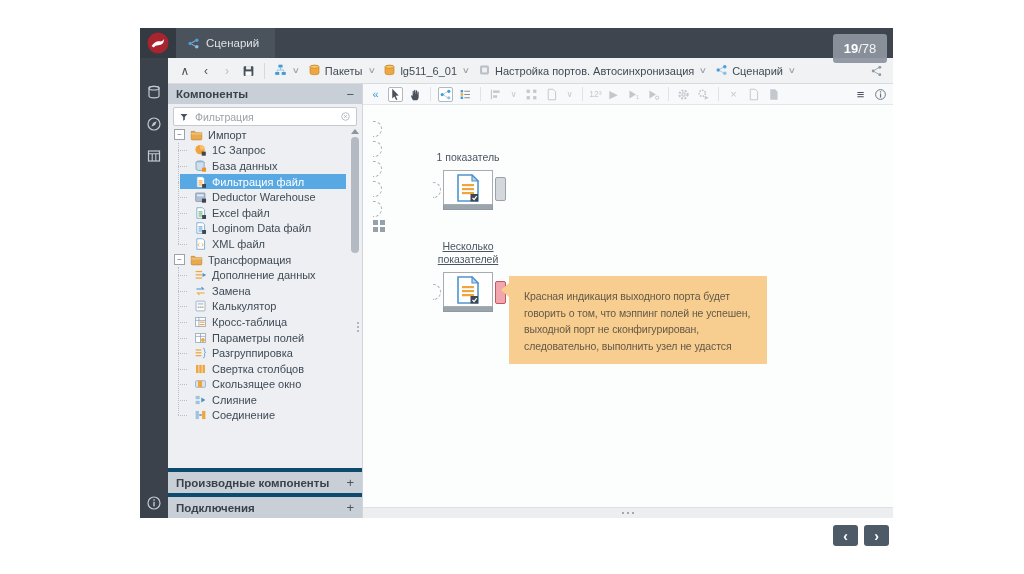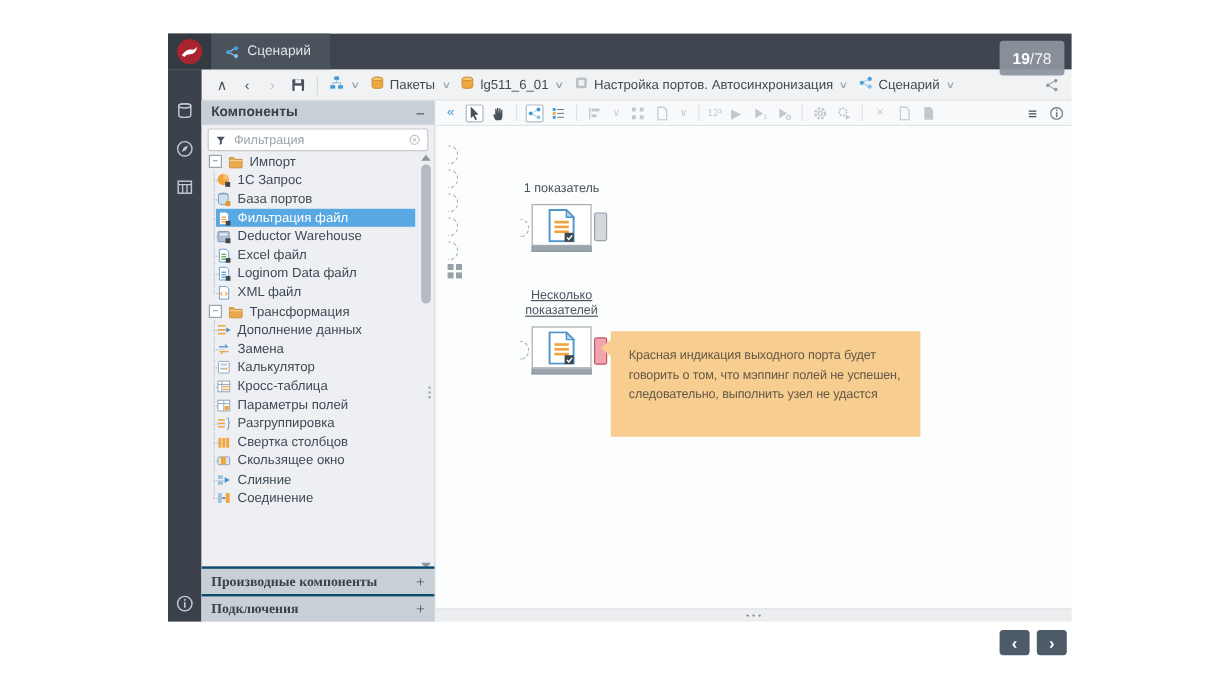--- a/index.html
+++ b/index.html
@@ -41,38 +41,38 @@
                 display:flex;align-items:center;padding:0 5px;gap:4px;}
   .filter-input input{border:none;outline:none;flex:1;font-size:10.5px;color:#5a636d;background:transparent;
                       font-family:"Liberation Sans","DejaVu Sans",sans-serif;min-width:0;}
   .filter-input input::placeholder{color:#9aa2ab;}
   .tree{position:absolute;left:0;top:43px;bottom:42px;right:13px;overflow:hidden;
         font-size:11px;color:#3e4a56;}
   .trow{height:15.6px;display:flex;align-items:center;gap:5px;position:relative;white-space:nowrap;}
   .trow .lbl{position:relative;z-index:1;}
   .trow .tico{width:13px;height:14px;flex:0 0 13px;position:relative;z-index:1;display:flex;align-items:center;}
   .trow.group{padding-left:6px;font-weight:normal;}
-  .trow.item{padding-left:12px;}
+  .trow.item{padding-left:26px;}
   .expander{width:9px;height:9px;border:1px solid #9aa2aa;background:#fff;flex:0 0 9px;
             display:flex;align-items:center;justify-content:center;font-size:8px;line-height:7px;color:#5a636d;}
   .gchildren{position:relative;}
   .gchildren::before{content:"";position:absolute;left:10px;top:0;bottom:8px;border-left:1px dotted #b7bec5;}
   .trow.item::before{content:"";position:absolute;left:10px;top:50%;width:9px;border-top:1px dotted #b7bec5;}
   .trow.selected::after{content:"";position:absolute;left:12px;right:3px;top:0;bottom:0;background:#58a9e3;z-index:0;}
   .trow.selected .lbl{color:#fff;}
   .tree-scroll{position:absolute;right:1px;top:43px;width:12px;bottom:42px;}
   .ts-arrow{position:absolute;left:2px;width:0;height:0;border-left:4px solid transparent;border-right:4px solid transparent;}
   .ts-up{top:2px;border-bottom:5px solid #8d959d;}
   .ts-down{bottom:2px;border-top:5px solid #8d959d;}
   .ts-thumb{position:absolute;left:2px;top:10px;width:8px;height:116px;background:#b4bac1;border-radius:4px;}
   .split-dots{position:absolute;right:3px;top:238px;display:flex;flex-direction:column;gap:2px;}
   .split-dots i{width:2px;height:2px;background:#9aa2aa;border-radius:50%;}
   .sections{position:absolute;left:0;right:0;bottom:0;}
-  .section-header{height:21px;background:#c9cfd6;border-top:2px solid #0c4a6e;display:flex;align-items:center;
-                  padding:0 8px;font-size:11.5px;font-weight:bold;color:#39414b;font-family:Liberation Serif, serif;}
+  .section-header{height:21px;background:#c9cfd6;border-top:4px solid #0c4a6e;display:flex;align-items:center;
+                  padding:0 8px;font-size:11.5px;font-weight:bold;color:#39414b;}
   .section-plus{margin-left:auto;font-weight:normal;font-size:13px;color:#4a545e;}
 
   
   .canvas{position:absolute;left:223px;top:56px;width:530px;height:434px;background:#fcfdfd;}
   .canvas-toolbar{height:20px;background:#f8f9fa;border-bottom:1px solid #e3e6e9;display:flex;
                   align-items:center;padding:0 5px;gap:5px;}
   .tbx{width:15px;height:15px;display:flex;align-items:center;justify-content:center;
        font-size:11px;color:#4a545e;flex:0 0 auto;box-sizing:border-box;}
   .tbx.blue{color:#3f9ad9;}
   .tbx.disabled{color:#c2c8ce;}
@@ -272,21 +272,21 @@
             <span class="lbl">1С Запрос</span>
           </div>
           <div class="trow item">
             <span class="tico">
               <svg width="13" height="14" viewBox="0 0 16 16">
                 <ellipse cx="7.5" cy="3.6" rx="5" ry="1.9" fill="#9fc3de" stroke="#5d8db4" stroke-width="0.8"></ellipse>
                 <path d="M2.5 3.6v8c0 1.1 2.24 2 5 2s5-.9 5-2v-8" fill="#cfe0ec" stroke="#5d8db4" stroke-width="0.8"></path>
                 <rect x="9.8" y="10" width="5" height="5" fill="#e8912f"></rect>
               </svg>
             </span>
-            <span class="lbl">База портов</span>
+            <span class="lbl">База данных</span>
           </div>
           <div class="trow item selected">
             <span class="tico">
               <svg width="13" height="14" viewBox="0 0 16 16">
                 <path d="M3.5 1.5h7L13 4v10.5H3.5z" fill="#fff" stroke="#6aa3cf"></path>
                 <rect x="5.5" y="6" width="5" height="1.3" fill="#f0a43c"></rect>
                 <rect x="5.5" y="8.5" width="5" height="1.3" fill="#f0a43c"></rect>
                 <rect x="5.5" y="11" width="5" height="1.3" fill="#f0a43c"></rect>
                 <rect x="10" y="10.5" width="4.8" height="4.8" fill="#3f464e"></rect>
               </svg>
@@ -626,20 +626,21 @@
           </svg>
         </div>
         <div class="node-strip"></div>
         <div class="port-in" style="top:12px"></div>
         <div class="port-out red" style="top:9px;height:21px"></div>
       </div>
 
       <div class="tooltip">
         <div>Красная индикация выходного порта будет</div>
         <div>говорить о том, что мэппинг полей не успешен,</div>
+        <div>выходной порт не сконфигурирован,</div>
         <div>следовательно, выполнить узел не удастся</div>
       </div>
     </div>
     <div class="hscroll">
       <div class="hscroll-dots">
           <i></i>
           <i></i>
           <i></i>
         </div>
     </div>

